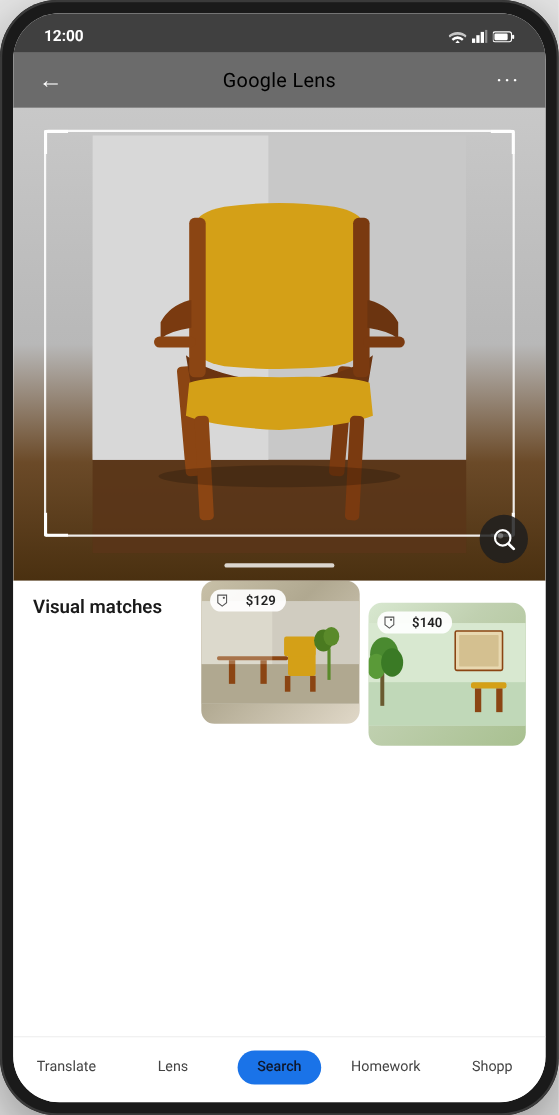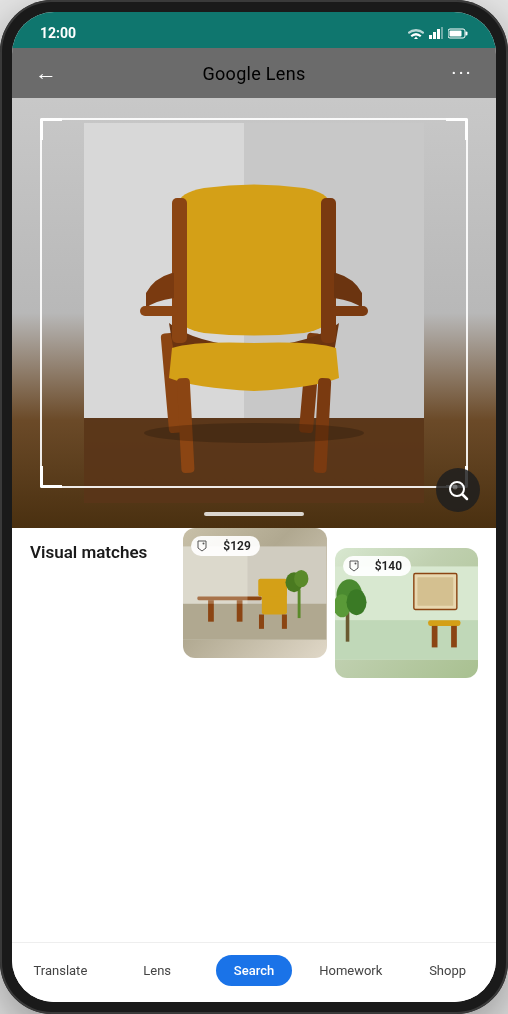--- a/index.html
+++ b/index.html
@@ -33,21 +33,21 @@
       display: flex;
       flex-direction: column;
     }
 
     
     .status-bar {
       display: flex;
       justify-content: space-between;
       align-items: center;
       padding: 10px 28px 4px;
-      background: #0f766e;
+      background: #404040;
       color: #fff;
       font-size: 13px;
       font-weight: 600;
       flex-shrink: 0;
       height: 36px;
     }
 
     .status-time {
       font-size: 14px;
       font-weight: 700;
@@ -252,21 +252,21 @@
     .tab-item.active {
       color: #fff;
     }
 
     .tab-pill {
       background: #1a73e8;
       border-radius: 20px;
       padding: 8px 18px;
       font-size: 13px;
       font-weight: 500;
-      color: #ffffff;
+      color: #0f172a;
     }
 
     .tab-label {
       font-size: 13px;
       font-weight: 400;
       white-space: nowrap;
       overflow: hidden;
       text-overflow: ellipsis;
       width: 100%;
       text-align: center;

